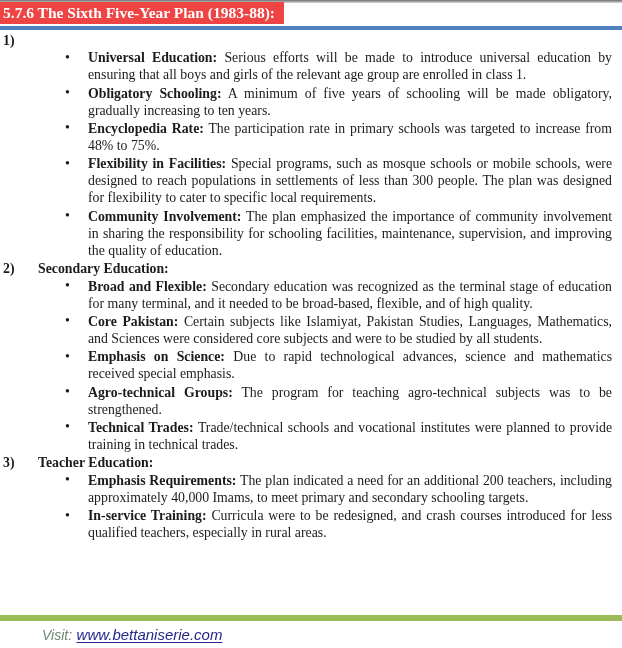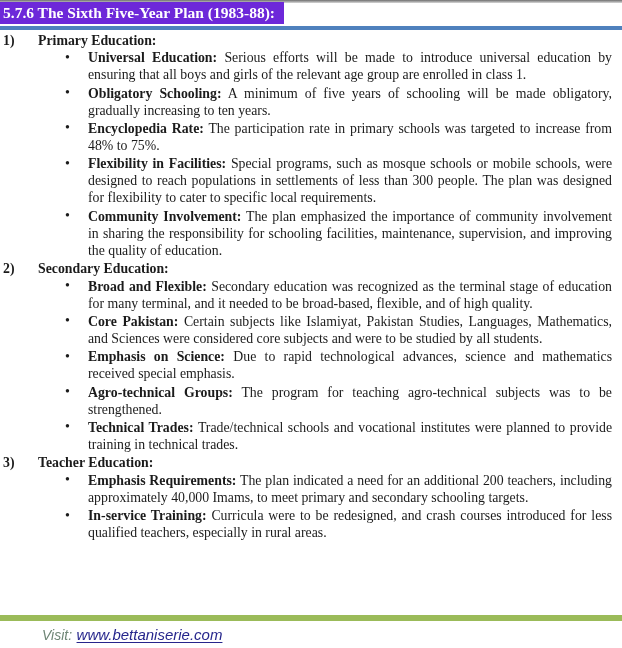--- a/index.html
+++ b/index.html
@@ -18,21 +18,21 @@
   .top-rule {
     position: absolute;
     top: 0; left: 0; right: 0;
     height: 2.5px;
     background: linear-gradient(to bottom, #6f6f6f, #d8d8d8);
   }
   
   .title-bar {
     position: absolute;
     top: 2px; left: 0;
-    background: #6d28d9;
+    background: #ef4444;
     color: #ffffff;
     font-weight: bold;
     font-size: 15.5px;
     line-height: 21.5px;
     height: 22px;
     padding: 0 9px 0 3px;
     white-space: nowrap;
   }
   .rule-blue {
     position: absolute;
@@ -116,21 +116,20 @@
     <span>5.7.6 The Sixth Five-Year Plan (1983-88):</span>
   </div>
 
   <div class="rule-blue"></div>
 
   <div class="body-text">
 
     <div class="section">
       <div class="section-head">
         <span class="num">1)</span>
-        <span class="head">Primary Education:</span>
       </div>
       <div class="bullet">
         <span class="dot">•</span>
         <span class="lead">Universal Education:</span>
         <span class="text">Serious efforts will be made to introduce universal education by ensuring that all boys and girls of the relevant age group are enrolled in class 1.</span>
       </div>
       <div class="bullet">
         <span class="dot">•</span>
         <span class="lead">Obligatory Schooling:</span>
         <span class="text">A minimum of five years of schooling will be made obligatory, gradually increasing to ten years.</span>

